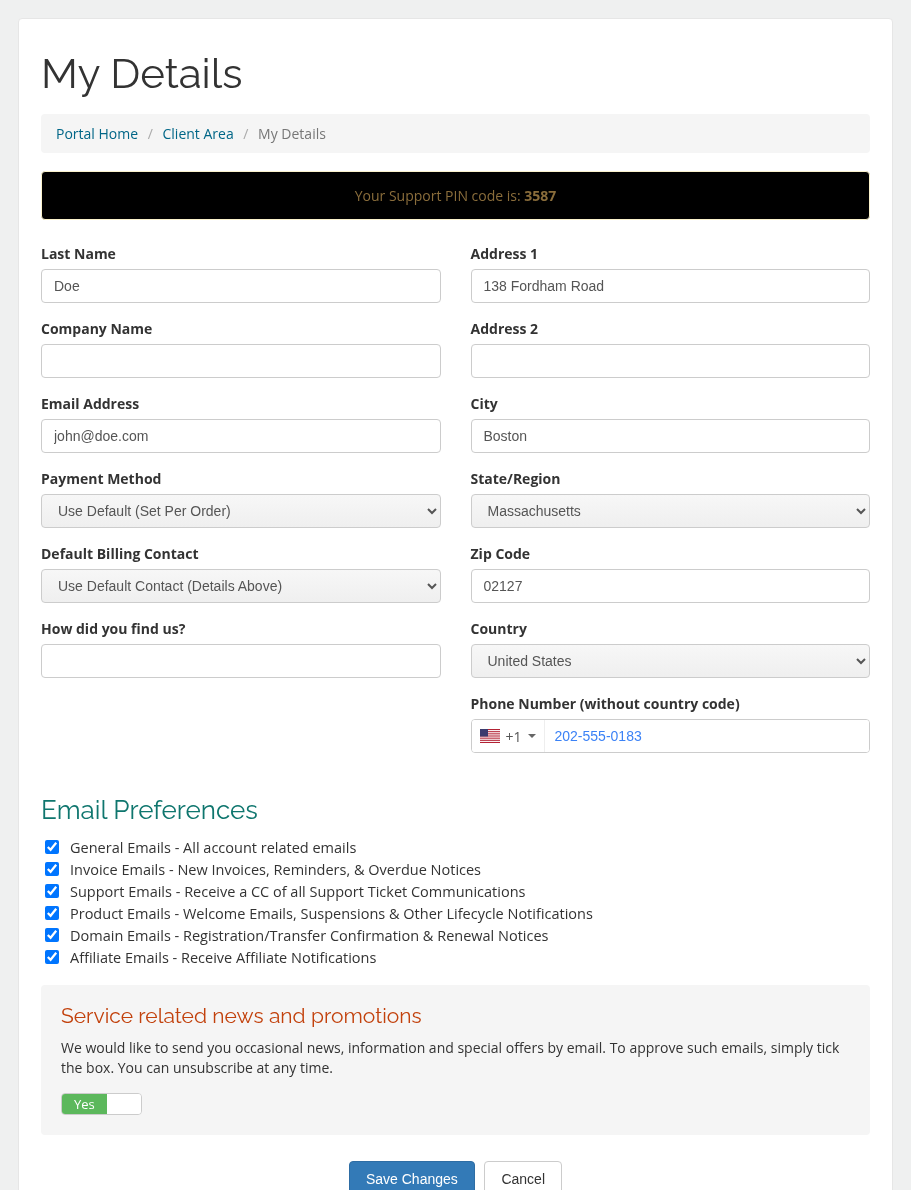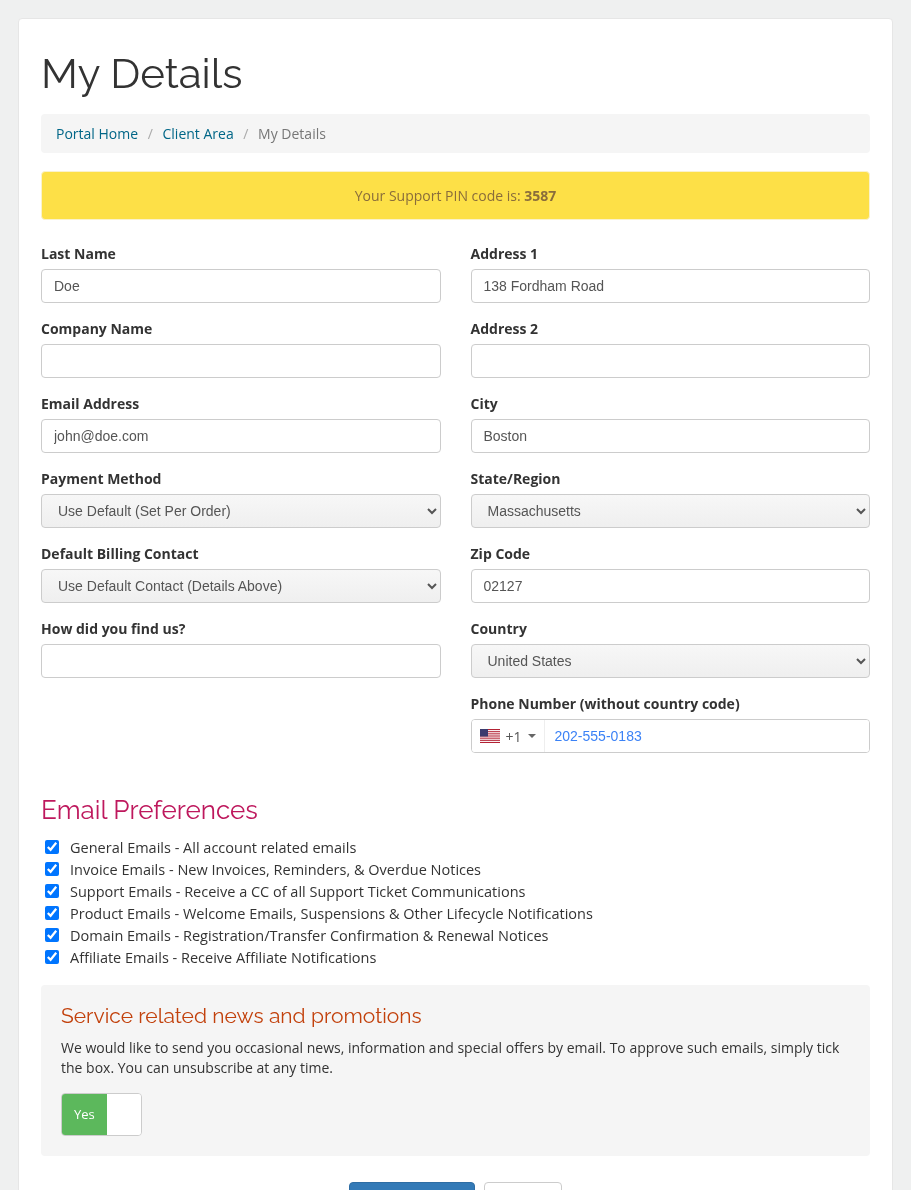--- a/index.html
+++ b/index.html
@@ -31,21 +31,21 @@
     border-radius: 4px;
     padding: 10px 15px;
     font-size: 14px;
     color: #777;
     margin-bottom: 18px;
   }
   .breadcrumb a { color: #006687; text-decoration: none; }
   .breadcrumb .sep { color: #aaa; padding: 0 6px; }
   .breadcrumb .current { color: #777; }
   .alert-pin {
-    background: #fde047;
+    background: #000000;
     border: 1px solid #faf2cc;
     color: #8a6d3b;
     border-radius: 4px;
     padding: 14px;
     text-align: center;
     margin-bottom: 24px;
   }
   .alert-pin .pin { font-weight: 700; }
   .row { display: flex; gap: 30px; }
   .col { flex: 1; }
@@ -69,21 +69,21 @@
   select.form-control {
     appearance: auto;
     background: #efefef;
     background: linear-gradient(#f7f7f7,#efefef);
   }
   h2.section-title {
     font-family: "Raleway", "Helvetica Neue", Arial, sans-serif;
     font-weight: 400;
     font-size: 26px;
     margin: 26px 0 12px 0;
-    color: #be185d;
+    color: #0f766e;
   }
   .checkbox-list { margin: 0 0 18px 0; }
   .checkbox-list label {
     display: flex;
     align-items: flex-end;
     gap: 8px;
     font-size: 14.5px;
     margin-bottom: 2px;
     font-weight: 400;
   }
@@ -102,21 +102,21 @@
     font-size: 21px;
     margin: 0 0 10px 0;
     color: #c2410c;
   }
   .well p { margin: 0 0 14px 0; line-height: 1.45; }
   .switch {
     display: inline-flex;
     border: 1px solid #ccc;
     border-radius: 4px;
     overflow: hidden;
-    height: 43px;
+    height: 22px;
     user-select: none;
   }
   .switch .on {
     background: #5cb85c;
     color: #fff;
     padding: 4px 12px;
     font-size: 13px;
     display: flex; align-items: center;
   }
   .switch .off {

